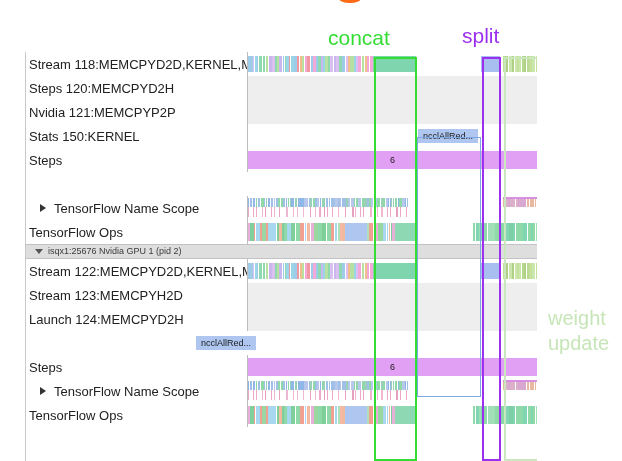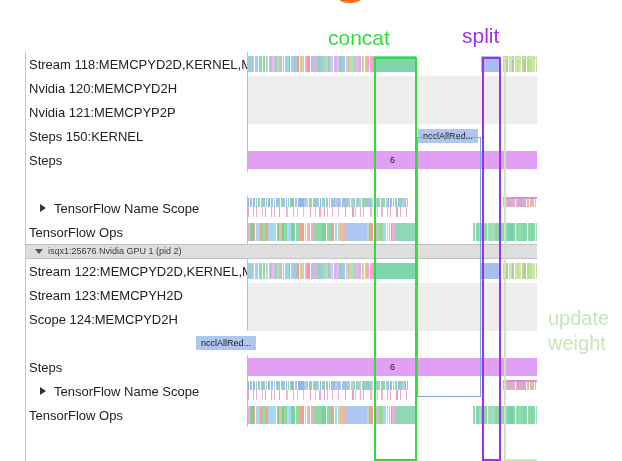--- a/index.html
+++ b/index.html
@@ -93,22 +93,22 @@
 </style>
 </head>
 <body>
 
 <div id="orange-sliver"></div>
 
 <div class="annot" id="annot-concat">concat</div>
 <div class="annot" id="annot-split">split</div>
 <div class="annot" id="annot-nccl">nccl</div>
 <div class="annot" id="annot-weight">
+  <div>weight</div>
   <div>update</div>
-  <div>weight</div>
 </div>
 
 <div id="panel">
     <div class="row">
       <div class="lbl">
         <span>Stream 118:MEMCPYD2D,KERNEL,MI</span>
       </div>
       <div class="track white">
         <div class="stripes" style="left: 0px; width: 289px; top: 4px; height: 16px;">
           <i style="left: 0px; width: 1.66859px; background: rgb(158, 203, 232);"></i>
@@ -184,33 +184,33 @@
           <i style="left: 276.127px; width: 2.06056px; background: rgb(174, 209, 133);"></i>
           <i style="left: 278.588px; width: 2.10291px; background: rgb(185, 217, 142);"></i>
           <i style="left: 281.091px; width: 2.43971px; background: rgb(196, 224, 156);"></i>
           <i style="left: 283.931px; width: 3.23133px; background: rgb(203, 231, 171);"></i>
           <i style="left: 287.562px; width: 3.02513px; background: rgb(196, 224, 156);"></i>
         </div>
       </div>
     </div>
     <div class="row">
       <div class="lbl">
-        <span>Nvidia 120:MEMCPYD2H</span>
+        <span>Steps 120:MEMCPYD2H</span>
       </div>
       <div class="track shade"></div>
     </div>
     <div class="row">
       <div class="lbl">
         <span>Nvidia 121:MEMCPYP2P</span>
       </div>
       <div class="track shade"></div>
     </div>
     <div class="row">
       <div class="lbl">
-        <span>Steps 150:KERNEL</span>
+        <span>Stats 150:KERNEL</span>
       </div>
       <div class="track white shade">
         <div class="bar" style="left: 170px; width: 60px; top: 5px; height: 14px; background: rgb(174, 198, 240);">ncclAllRed...</div>
       </div>
     </div>
     <div class="row">
       <div class="lbl">
         <span>Steps</span>
       </div>
       <div class="track white">
@@ -514,21 +514,21 @@
       </div>
     </div>
     <div class="row">
       <div class="lbl">
         <span>Stream 123:MEMCPYH2D</span>
       </div>
       <div class="track shade"></div>
     </div>
     <div class="row">
       <div class="lbl">
-        <span>Scope 124:MEMCPYD2H</span>
+        <span>Launch 124:MEMCPYD2H</span>
       </div>
       <div class="track shade"></div>
     </div>
     <div class="row">
       <div class="track white shade">
         <div class="bar" style="left: 170px; width: 60px; top: 5px; height: 14px; background: rgb(174, 198, 240);">ncclAllRed...</div>
       </div>
     </div>
     <div class="row">
       <div class="lbl">

